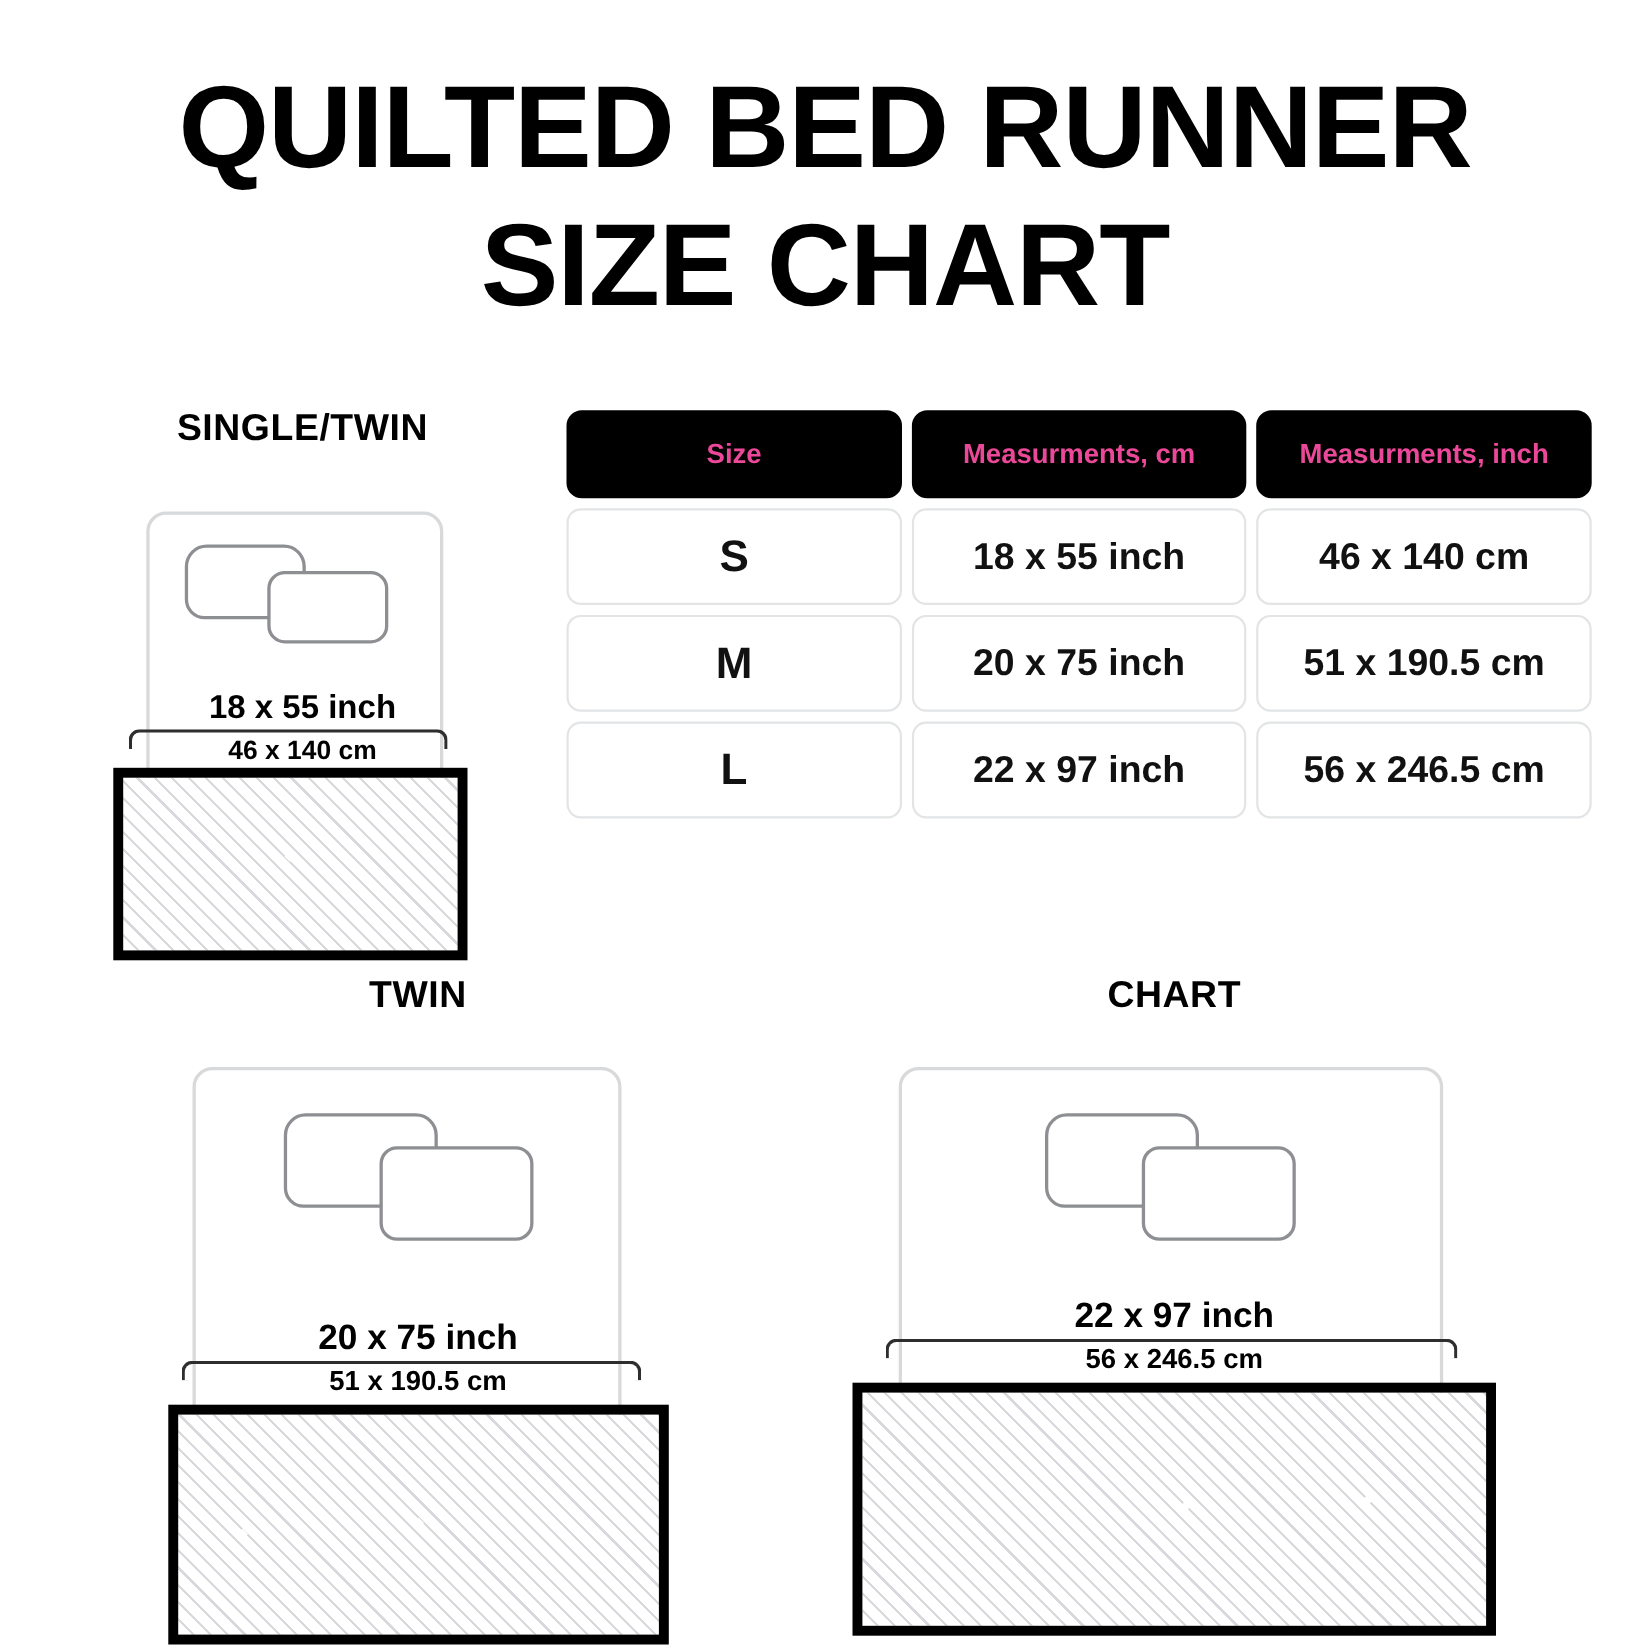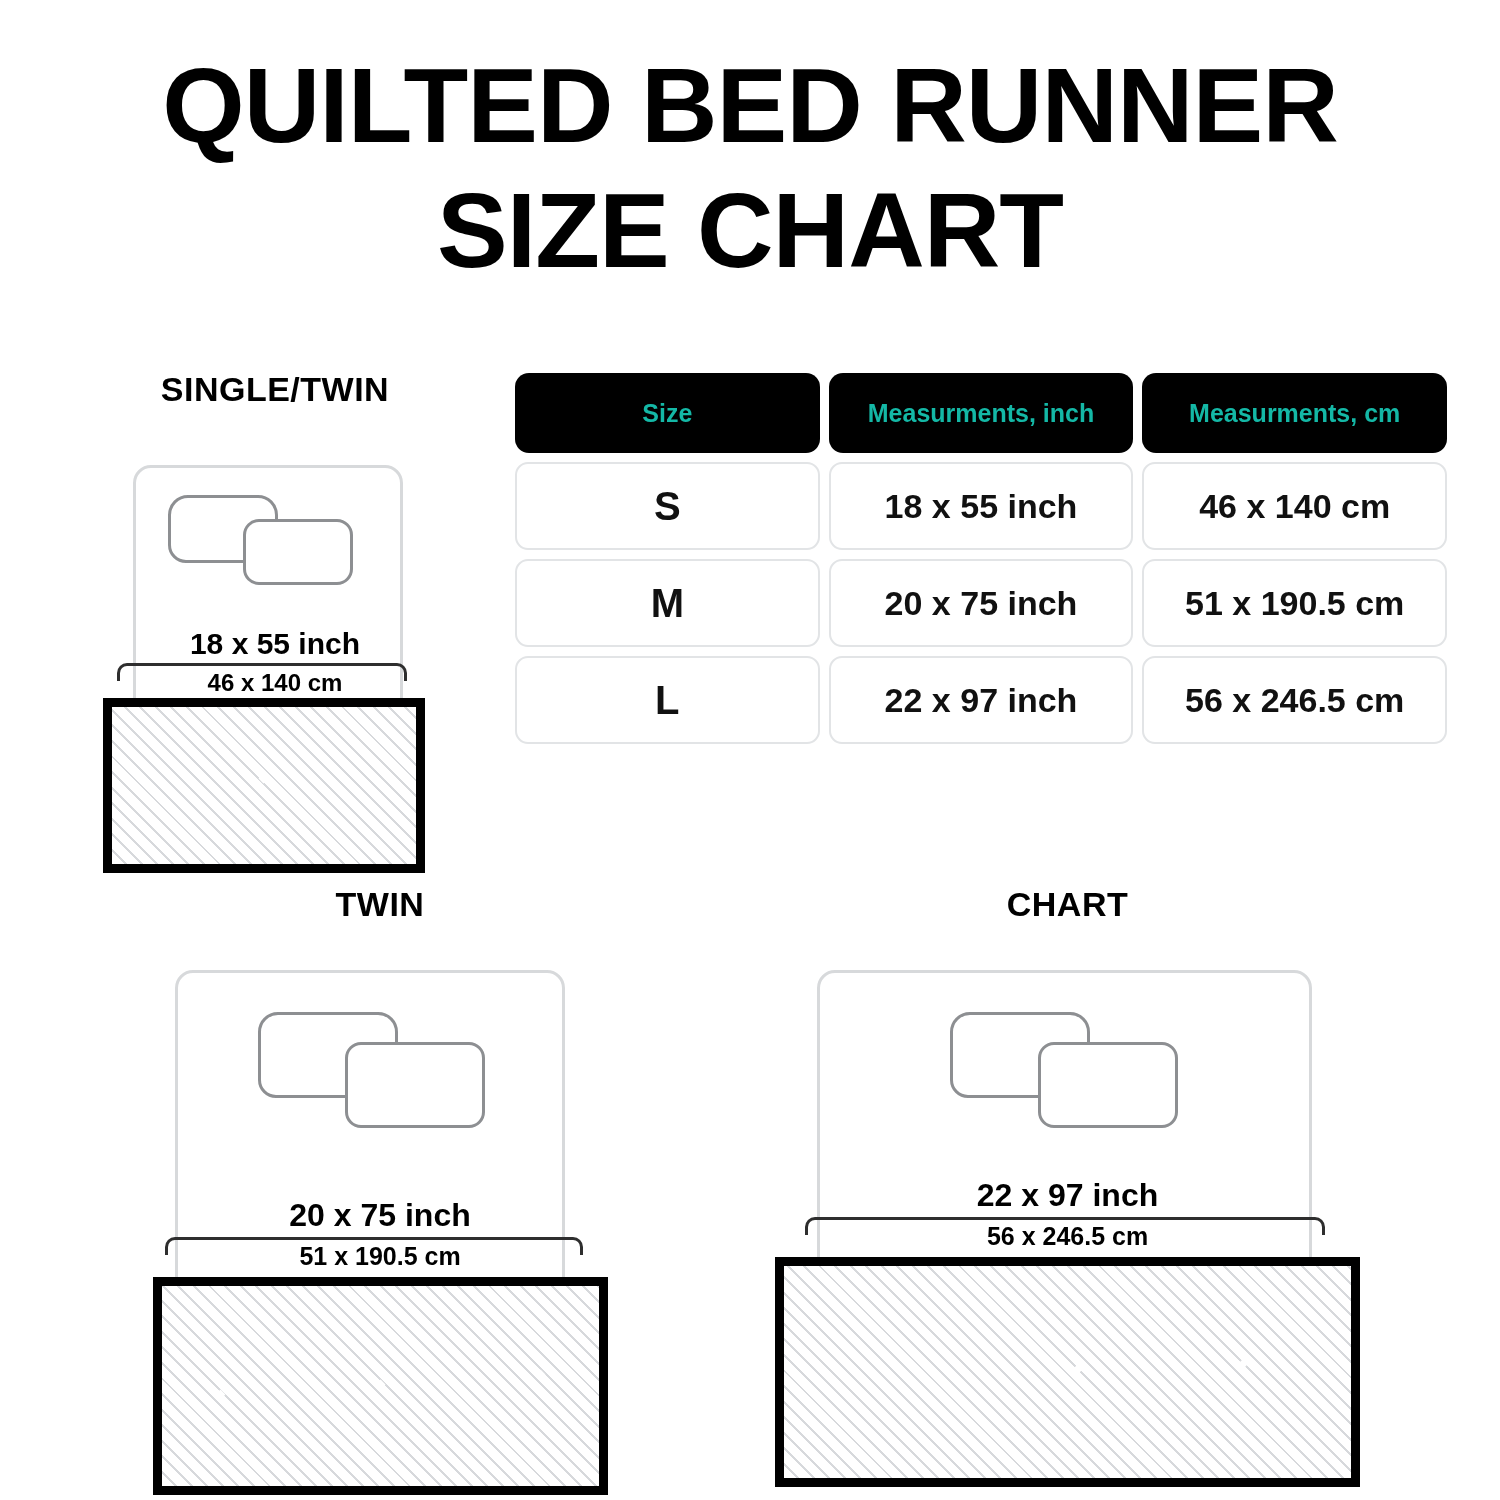--- a/index.html
+++ b/index.html
@@ -12,21 +12,21 @@
     height: 1500px;
     position: relative;
     font-family: "Liberation Sans", sans-serif;
     color: #000000;
     overflow: hidden;
   }
 
   
   .title-block {
     position: absolute;
-    top: 43px;
+    top: 54px;
     left: 0;
     width: 1500px;
     text-align: center;
   }
   .title-line {
     font-family: "Liberation Sans", sans-serif;
     font-weight: bold;
     font-size: 106px;
     letter-spacing: -1px;
     line-height: 1.18;
@@ -52,21 +52,21 @@
     text-align: center;
     height: 80px;
     border-radius: 13px;
   }
   .c-size   { width: 310px; }
   .c-inch   { width: 310px; }
   .c-cm     { width: 310px; }
 
   .header-row .cell {
     background: #000000;
-    color: #14b8a6;
+    color: #ec4899;
     font-size: 25px;
     font-weight: bold;
     border-radius: 14px;
   }
   .body-row .cell {
     background: #ffffff;
     border: 2px solid #e2e4e6;
     font-size: 34px;
     font-weight: bold;
     color: #111111;
@@ -148,22 +148,22 @@
 
 <div class="title-block">
   <div class="title-line">QUILTED BED RUNNER</div>
   <div class="title-line">SIZE CHART</div>
 </div>
 
 <div class="size-table">
 
   <div class="table-row header-row">
     <div class="cell c-size">Size</div>
+    <div class="cell c-cm">Measurments, cm</div>
     <div class="cell c-inch">Measurments, inch</div>
-    <div class="cell c-cm">Measurments, cm</div>
   </div>
 
   <div class="table-row body-row">
     <div class="cell c-size">S</div>
     <div class="cell c-inch">18 x 55 inch</div>
     <div class="cell c-cm">46 x 140 cm</div>
   </div>
 
   <div class="table-row body-row">
     <div class="cell c-size">M</div>

